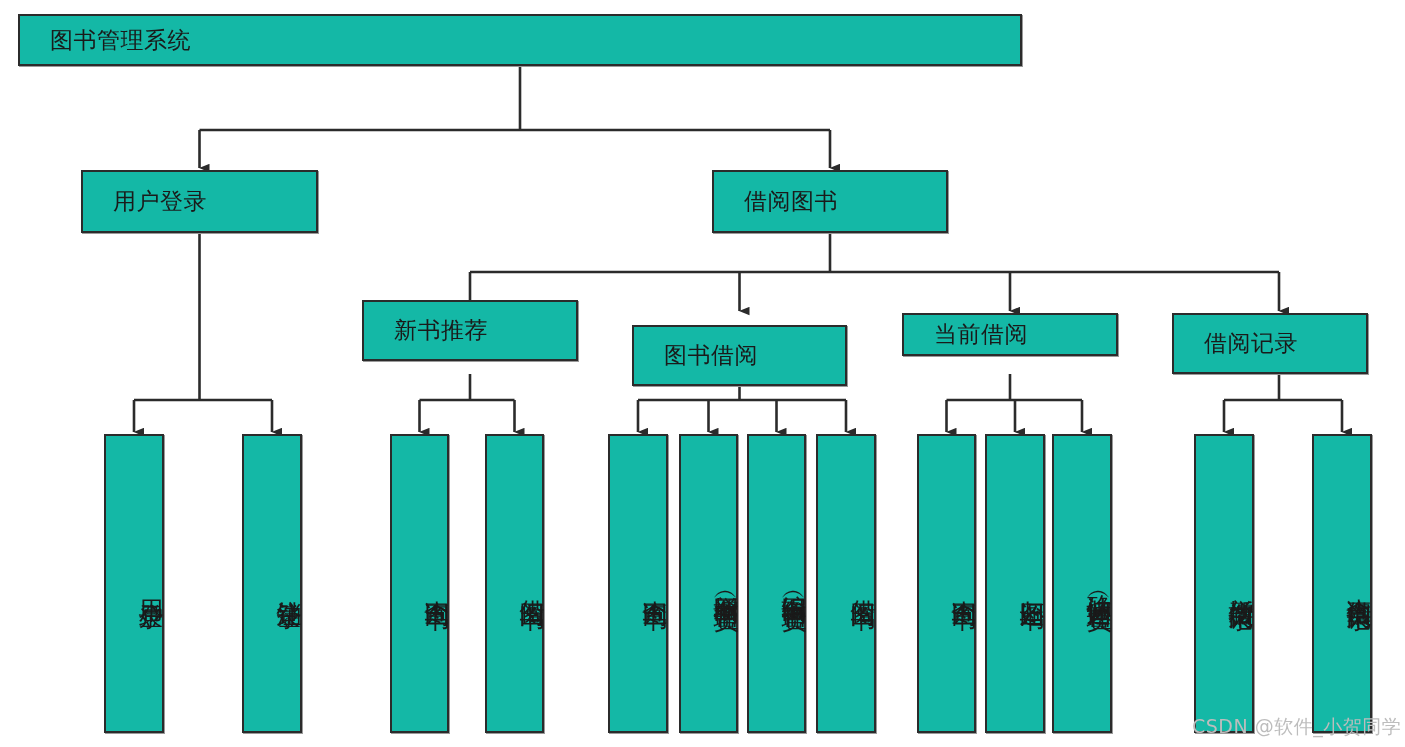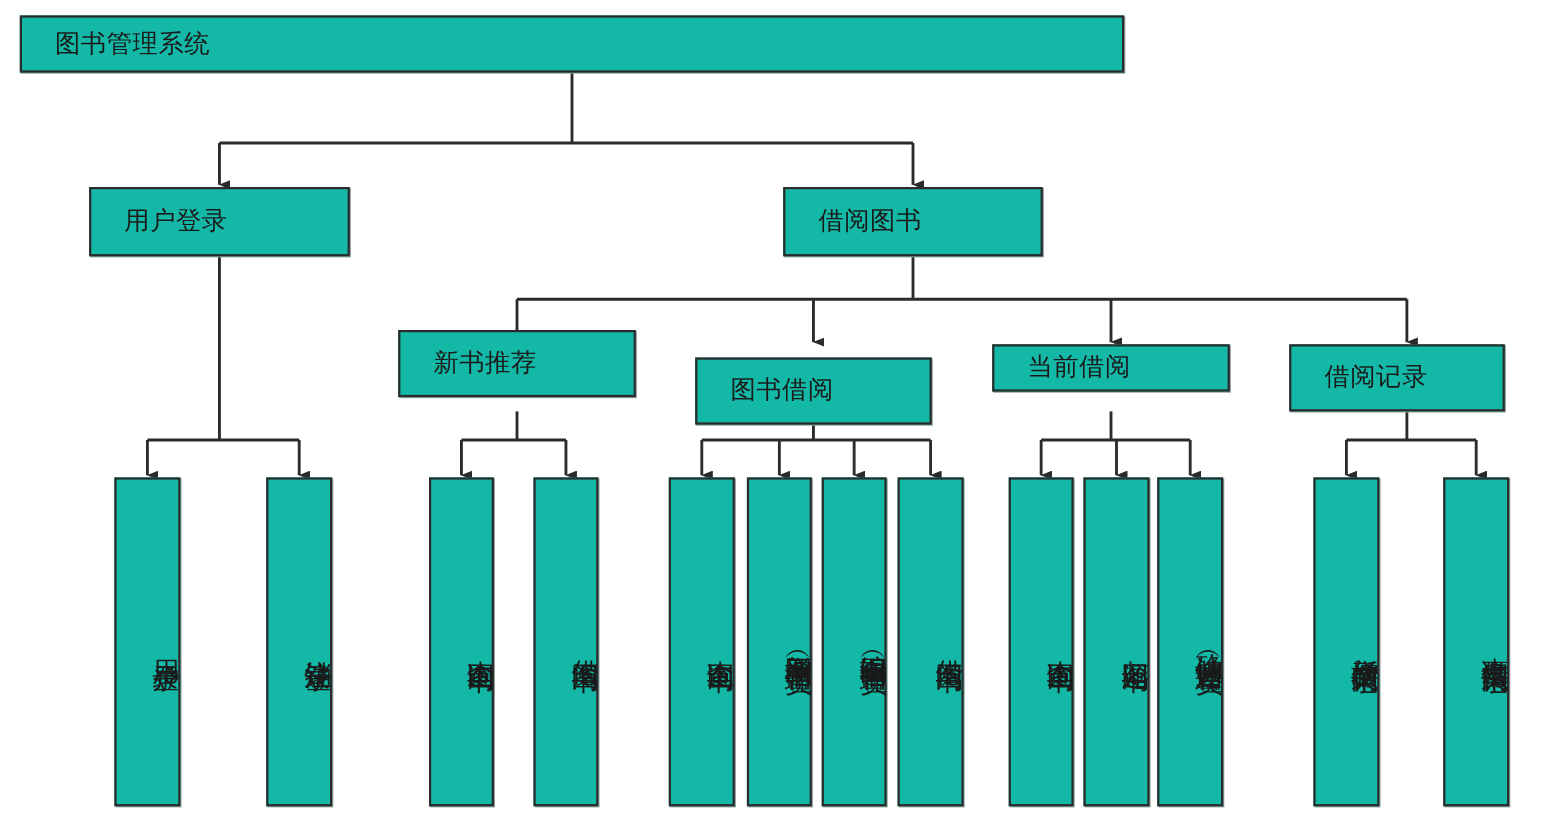--- a/index.html
+++ b/index.html
@@ -160,13 +160,14 @@
       <div class="node vertical" style="left: 1052px; top: 434px; width: 60px; height: 299px;">
         <span class="label">确认归还（管理员）</span>
       </div>
       <div class="node vertical" style="left: 1194px; top: 434px; width: 60px; height: 299px;">
         <span class="label">新增借阅记录</span>
       </div>
       <div class="node vertical" style="left: 1312px; top: 434px; width: 60px; height: 299px;">
         <span class="label">查询借阅记录</span>
       </div>
     </div>
+  <div class="watermark" style="left: 1192px; top: 714px;">CSDN @软件_小贺同学</div>
 </div>
 
 </body></html>

